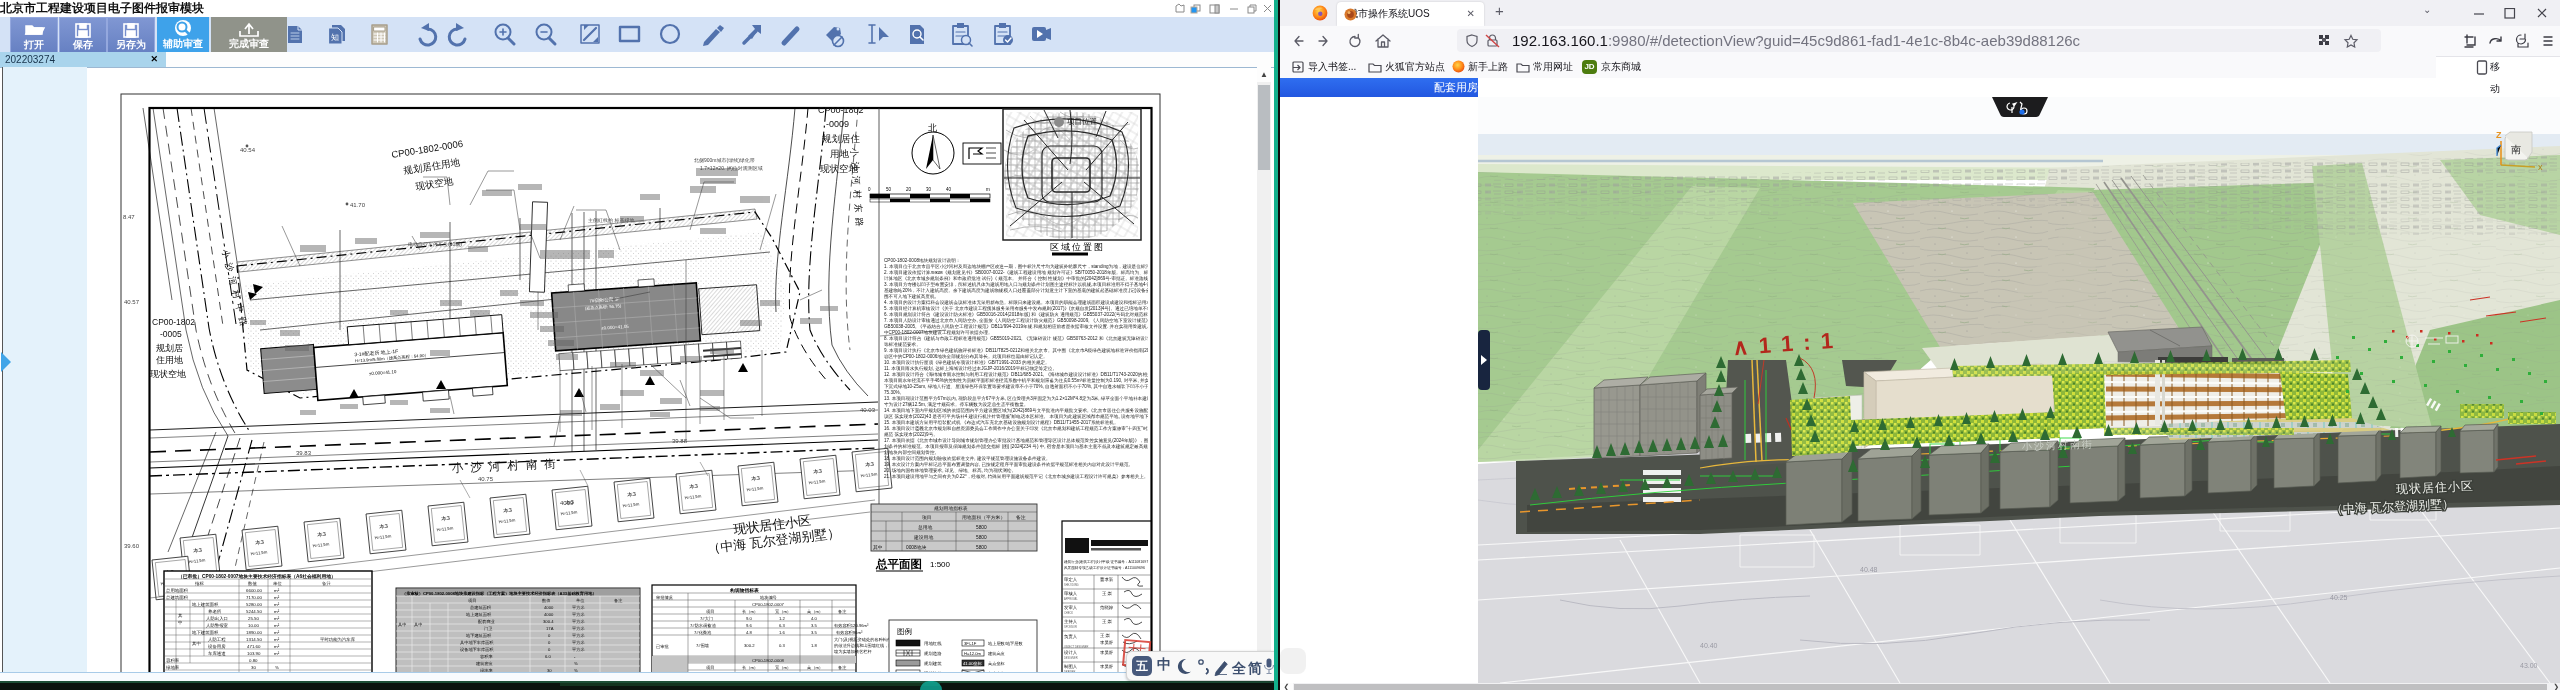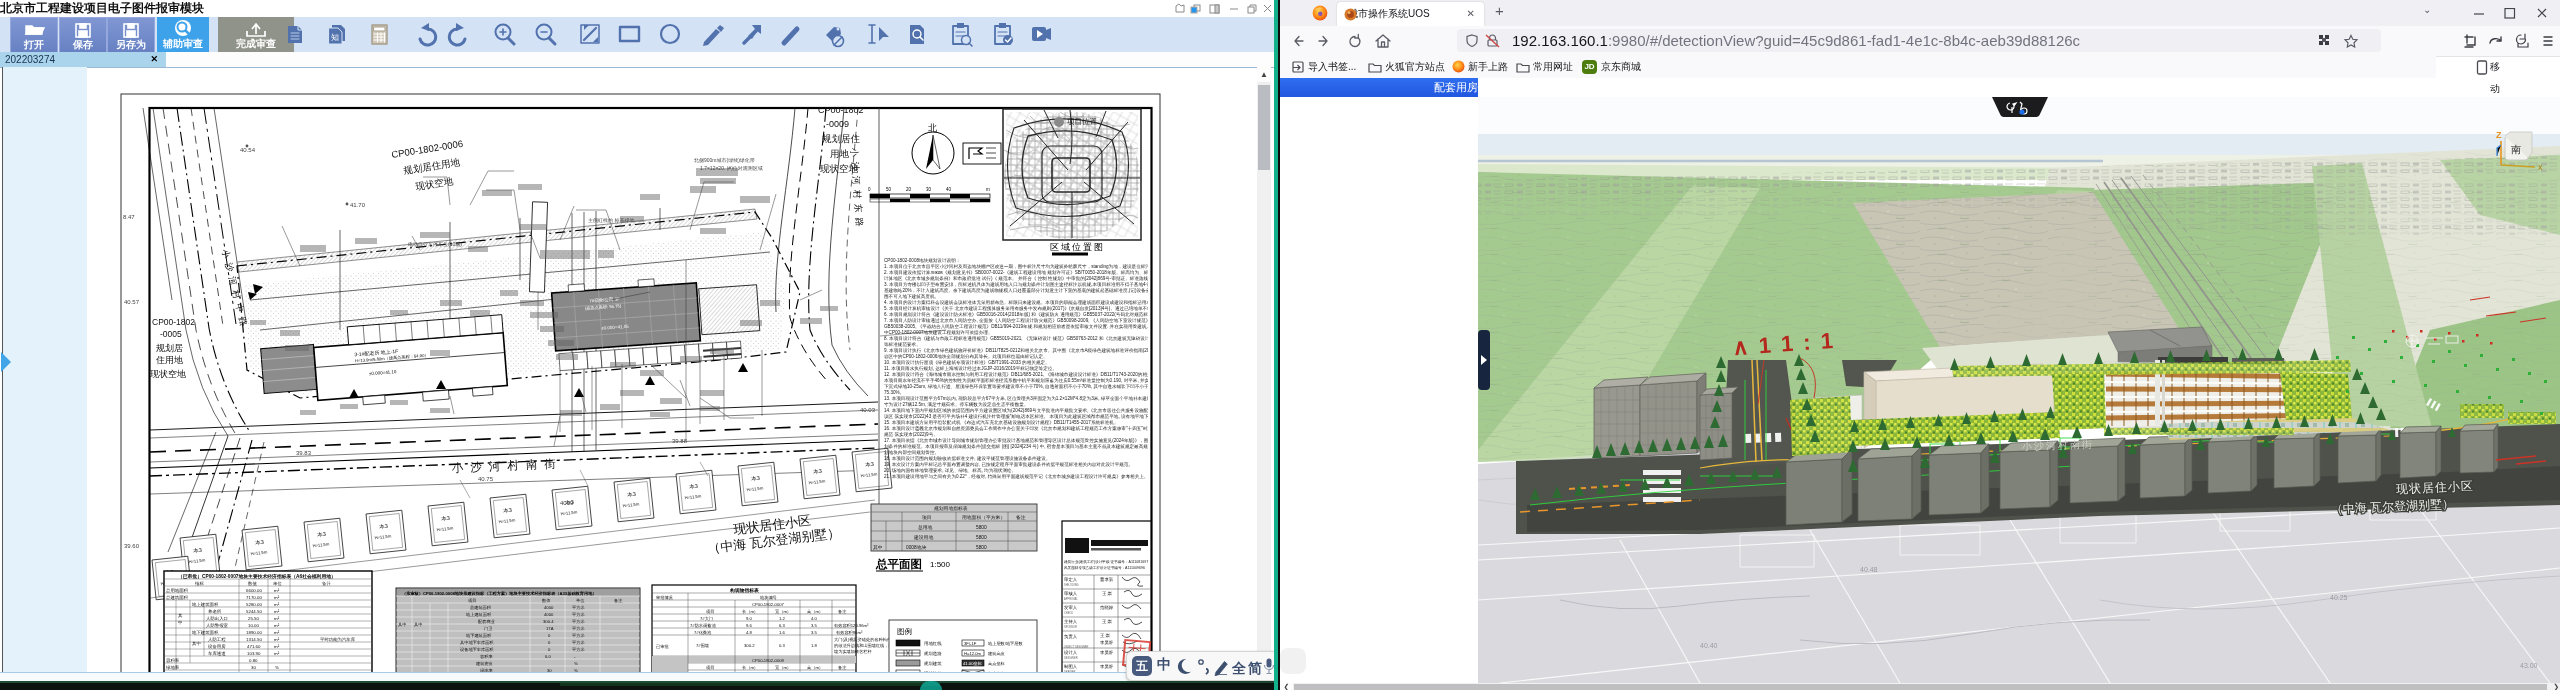--- a/index.html
+++ b/index.html
@@ -87,21 +87,21 @@
       <div class="lab">另存为</div></div>
     <div class="tbtn" style="left:157px;width:52px;top:0;background:#3ea2ea;">
       <svg width="50" height="21" style="margin-top:1px">
             <g>
               <circle cx="25" cy="10" r="8" fill="#fff"></circle>
               <circle cx="24" cy="9" r="4.5" fill="none" stroke="#3ea2ea" stroke-width="2"></circle>
               <path d="M27 12 l4 4" stroke="#3ea2ea" stroke-width="2.5"></path>
             </g>
           </svg>
       <div class="lab">辅助审查</div></div>
-    <div class="tbtn" style="left:218px;width:76px;top:0;background:#90938a;">
+    <div class="tbtn" style="left:211px;width:76px;top:0;background:#90938a;">
       <svg width="50" height="21" style="margin-top:1px">
             <g fill="none" stroke="#fff" stroke-width="1.7">
               <path d="M25 16 v-9 m-4 4 l4 -5 4 5"></path>
               <path d="M16 13 v5 h18 v-5"></path>
             </g>
           </svg>
       <div class="lab">完成审查</div></div>
     <svg class="abs" style="left:270px;top:0;" width="800" height="35" viewBox="270 0 800 35">
       <g fill="none" stroke="#5272ad" stroke-width="2" stroke-linecap="round" stroke-linejoin="round">
         <g>

